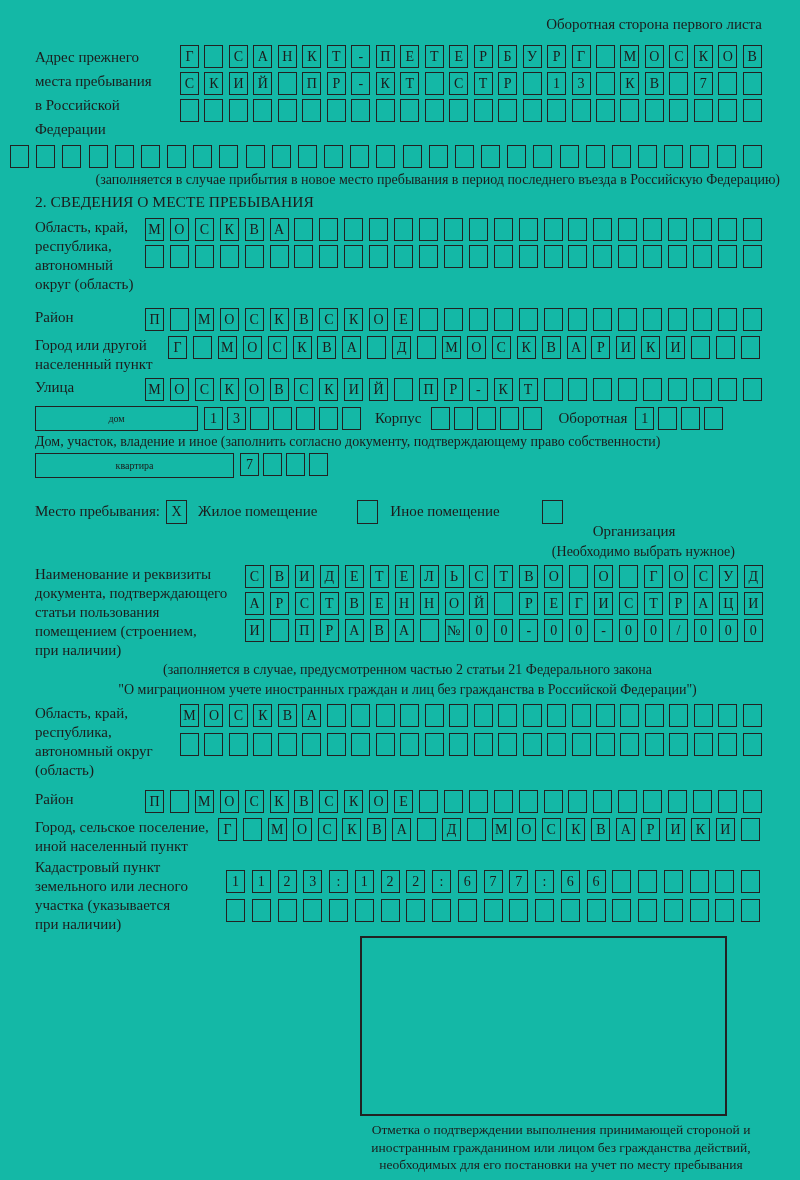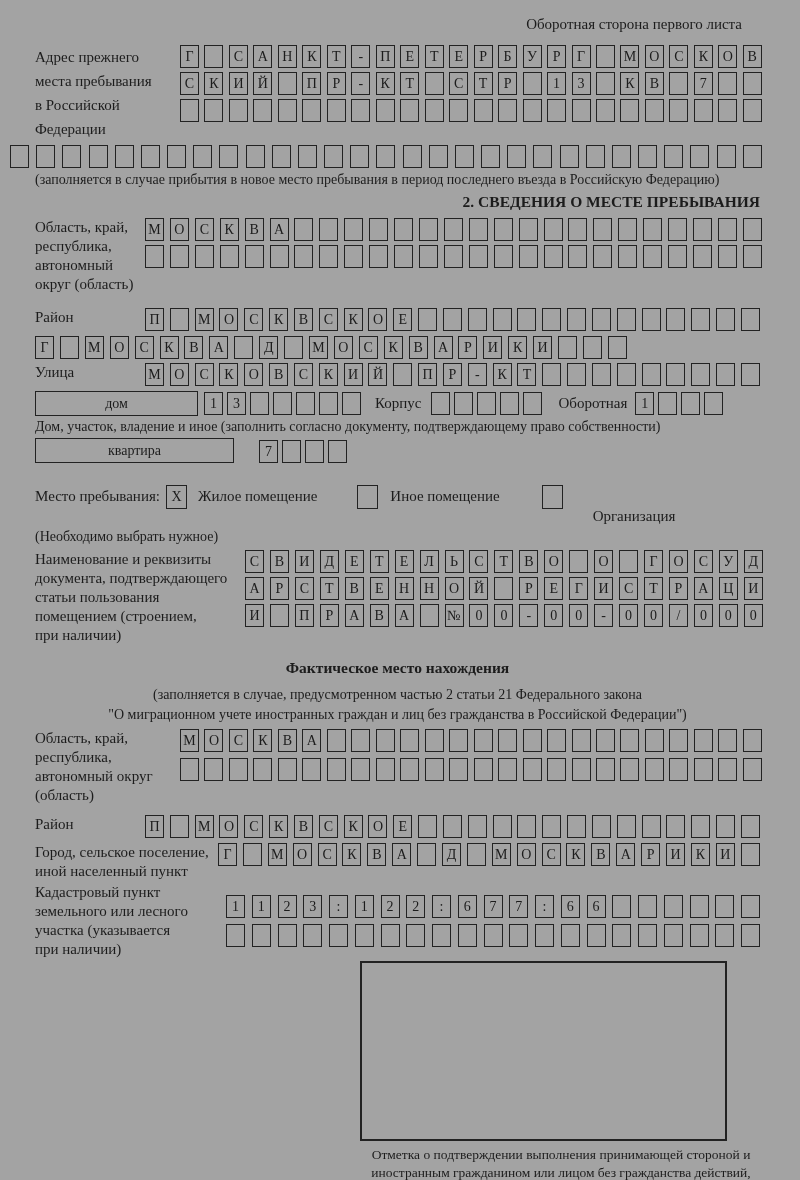--- a/index.html
+++ b/index.html
@@ -1,42 +1,42 @@
 <!DOCTYPE html>
 <html><head>
 <meta charset="utf-8">
 <style>
   html,body { margin:0; padding:0; background:#fff; }
   .page {
     width:800px; height:1180px; box-sizing:border-box;
-    padding:16px 40px 0 35px; position:relative; overflow:hidden;
-    background:#a3a3a3; color:#1c1c1c;
+    padding:16px 20px 0 35px; position:relative; overflow:hidden;
+    background:#14b8a6; color:#1c1c1c;
     font-family:"Liberation Serif", serif;
   }
   .corner { text-align:right; font-size:15px; padding-right:18px; margin-bottom:12px; }
   .frow { display:flex; align-items:flex-start; }
   .lbl { font-size:15px; line-height:19px; flex-shrink:0; }
   .lbl25 { line-height:24px; }
   .grid { display:flex; flex-direction:column; gap:4px; }
   .boxrow { display:flex; justify-content:space-between; }
   .boxrow.gapped { justify-content:flex-start; gap:4px; }
   .cell {
     width:17px; height:21px; border:1.7px solid #222; box-sizing:content-box;
     font-size:14px; line-height:21px; text-align:center; flex-shrink:0;
     font-family:"Liberation Serif", serif;
   }
   .w110{width:110px}.w133{width:133px}.w145{width:145px}.w183{width:183px}.w191{width:191px}.w210{width:210px}
   .wb518{width:518px}.wb534{width:534px}.wb542{width:542px}.wb582{width:582px}.wb592{width:592px}.wb617{width:617px}
   .wb752{width:752px; margin-left:-25px}
-  .note-c { text-align:left; font-size:14px; line-height:17px; }
+  .note-c { text-align:right; font-size:14px; line-height:17px; }
   .note-l { font-size:14px; line-height:17px; margin:2px 0 3px 0; }
-  .sec-title { text-align:right; font-weight:bold; font-size:15.5px; margin:5px 0 7px 0; }
+  .sec-title { text-align:left; font-weight:normal; font-size:15.5px; margin:5px 0 7px 0; }
   .labelbox {
     border:1.7px solid #222; height:23px; line-height:23px; text-align:center;
-    font-size:14px; flex-shrink:0; box-sizing:content-box;
+    font-size:10px; flex-shrink:0; box-sizing:content-box;
   }
   .checkbox {
     width:19px; height:22px; border:1.7px solid #222; box-sizing:content-box;
     text-align:center; font-size:14px; line-height:22px; flex-shrink:0;
   }
   .mb2{margin-bottom:2px}.mb4{margin-bottom:4px}.mb5{margin-bottom:5px}
   .stamp-box { width:363px; height:176px; border:2px solid #222; margin-left:325px; margin-top:2px; }
   .stamp-cap { width:452px; margin-left:300px; text-align:center; font-size:13.5px; line-height:17.5px; margin-top:5px; }
   .fact-title { text-align:center; font-weight:bold; font-size:15.5px; margin:10px 0 8px 0; }
   .fact-note { text-align:center; font-size:14px; line-height:20px; margin-bottom:4px; }
@@ -261,20 +261,24 @@
         <span class="cell"></span>
         <span class="cell"></span>
         <span class="cell"></span>
         <span class="cell"></span>
         <span class="cell"></span>
         <span class="cell"></span>
       </div>
   </div>
 
   <div class="frow mb4">
+    <div class="lbl w133">
+        <div>Город или другой</div>
+        <div>населенный пункт</div>
+      </div>
     <div class="boxrow wb592">
         <span class="cell">Г</span>
         <span class="cell"></span>
         <span class="cell">М</span>
         <span class="cell">О</span>
         <span class="cell">С</span>
         <span class="cell">К</span>
         <span class="cell">В</span>
         <span class="cell">А</span>
         <span class="cell"></span>
@@ -349,21 +353,21 @@
     <div class="lbl" style="margin:0 8px 0 16px;">Оборотная</div>
     <div class="boxrow gapped">
         <span class="cell">1</span>
         <span class="cell"></span>
         <span class="cell"></span>
         <span class="cell"></span>
       </div>
   </div>
   <div class="note-l">Дом, участок, владение и иное (заполнить согласно документу, подтверждающему право собственности)</div>
 
-  <div class="frow mb2" style="align-items:flex-end;gap:19px;">
+  <div class="frow mb2" style="align-items:flex-start;">
     <div class="labelbox" style="width:197px;">квартира</div>
     <div class="boxrow gapped" style="margin-left:6px;">
         <span class="cell">7</span>
         <span class="cell"></span>
         <span class="cell"></span>
         <span class="cell"></span>
       </div>
   </div>
 
   <div class="frow mb2" style="align-items:center; margin-top:4px;">
@@ -451,21 +455,20 @@
           <span class="cell">0</span>
           <span class="cell">0</span>
           <span class="cell">/</span>
           <span class="cell">0</span>
           <span class="cell">0</span>
           <span class="cell">0</span>
         </div>
     </div>
   </div>
 
-  <div class="fact-title" style="margin-top:14px;">Фактическое место нахождения</div>
   <div class="fact-note" style="margin-bottom:0;">(заполняется в случае, предусмотренном частью 2 статьи 21 Федерального закона</div>
   <div class="fact-note">"О миграционном учете иностранных граждан и лиц без гражданства в Российской Федерации")</div>
 
   <div class="frow mb5">
     <div class="lbl w145">
         <div>Область, край,</div>
         <div>республика,</div>
         <div>автономный округ</div>
         <div>(область)</div>
       </div>

